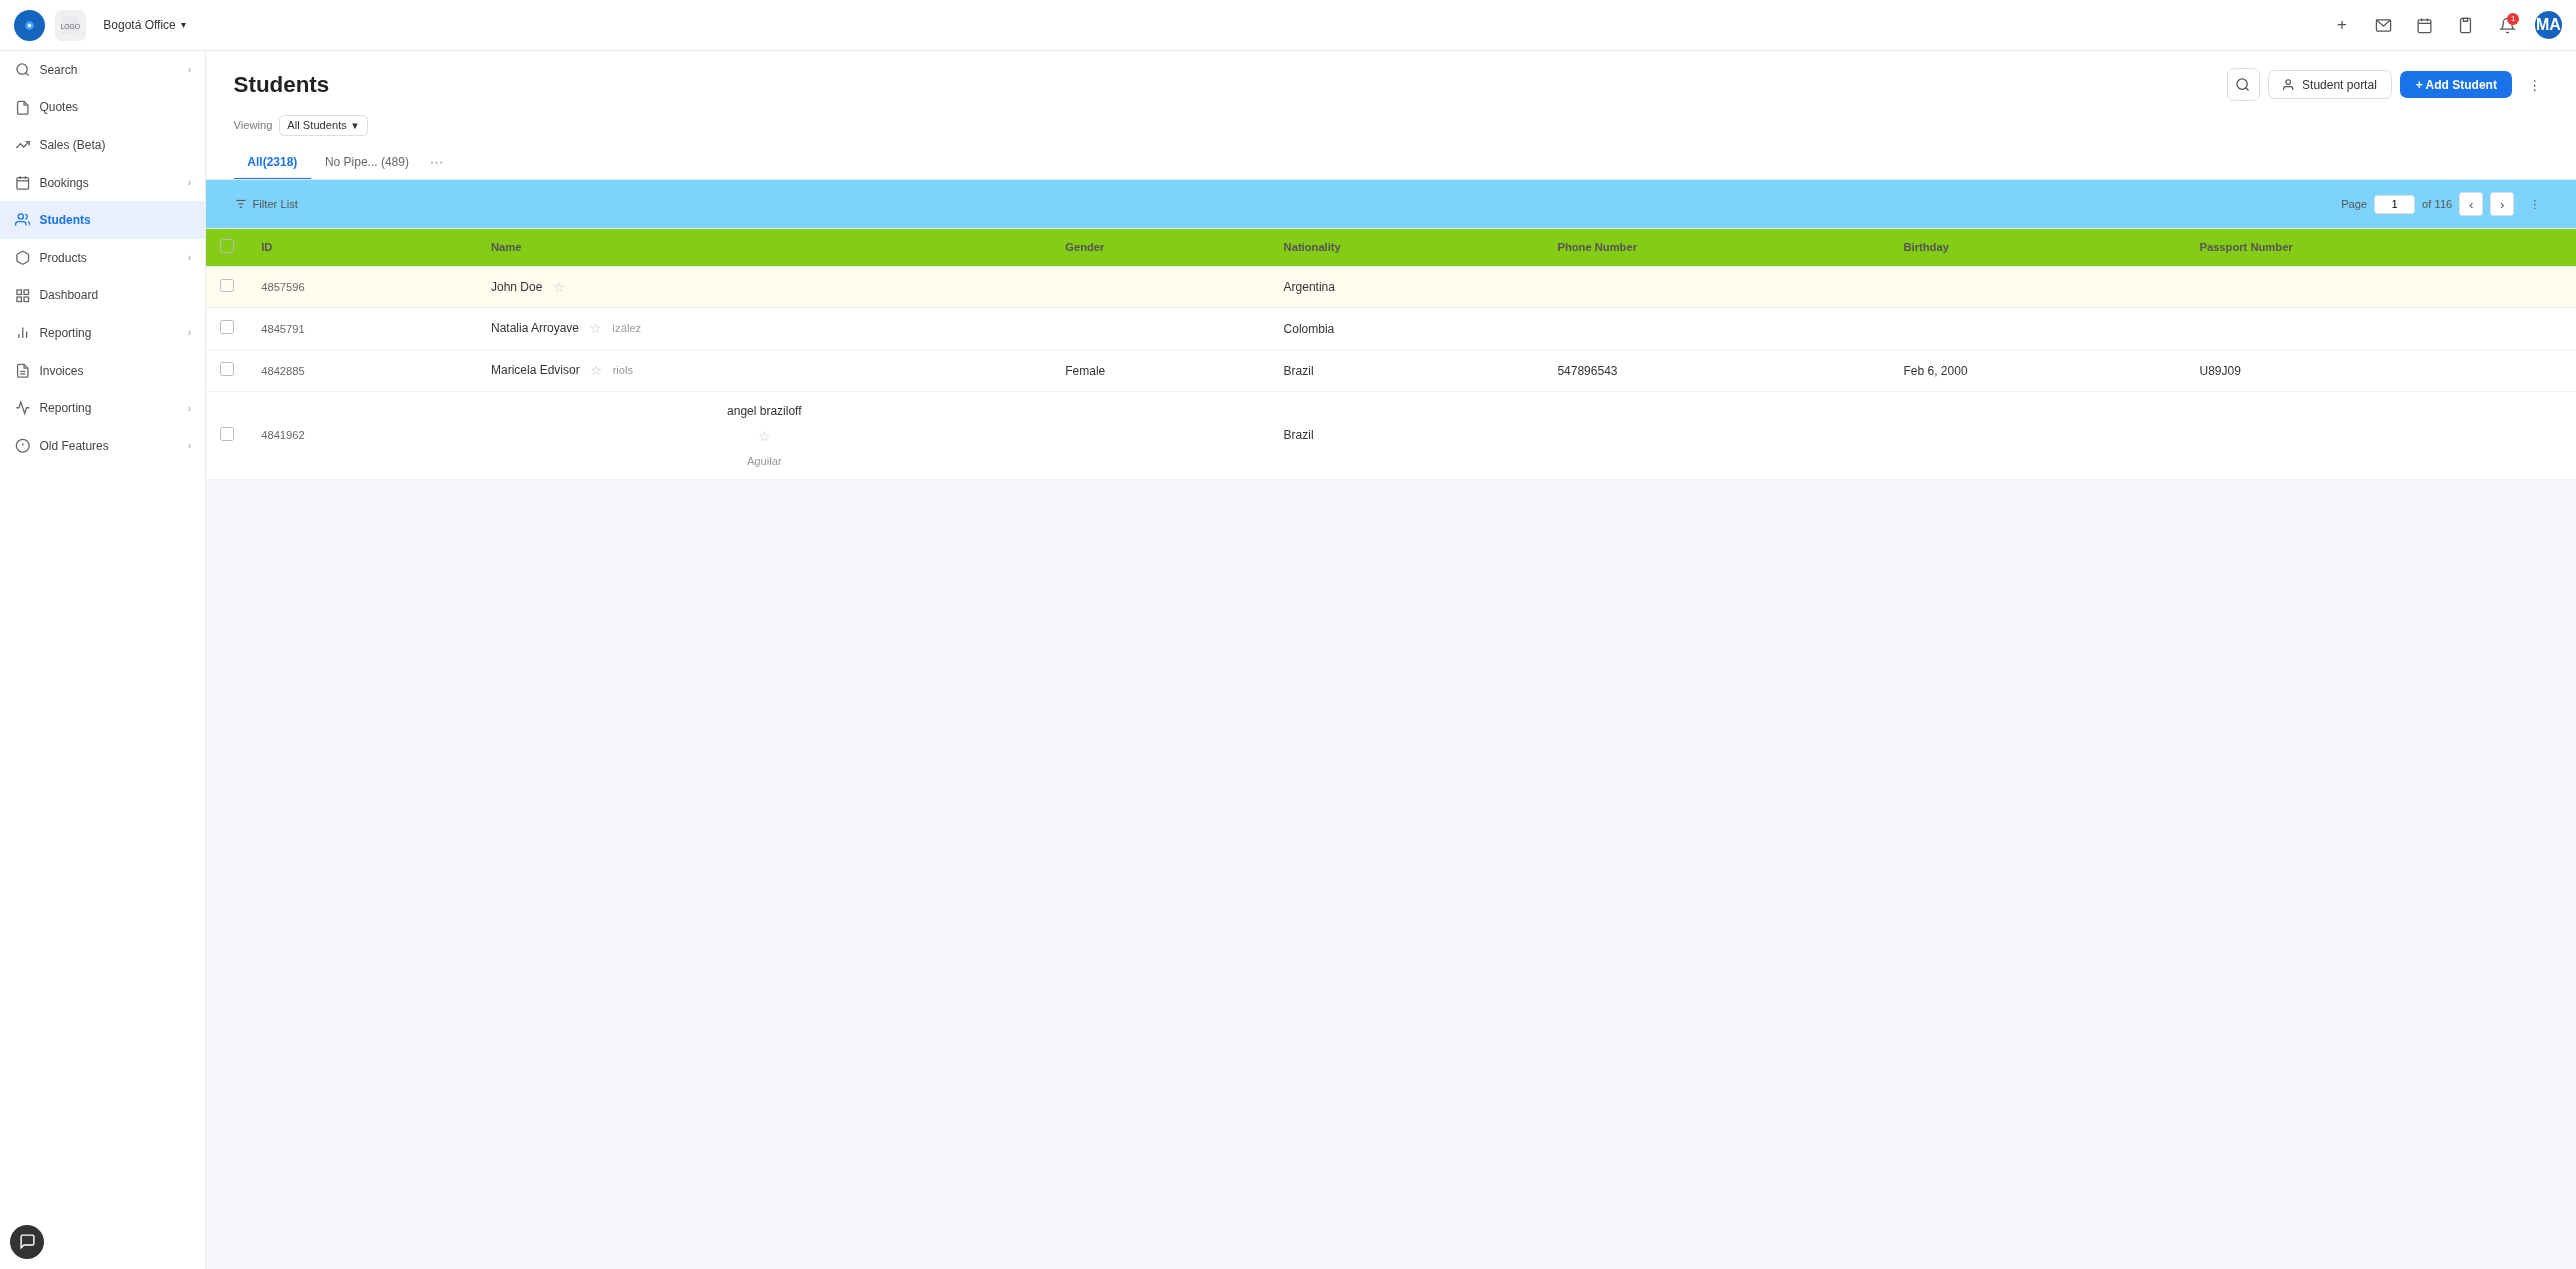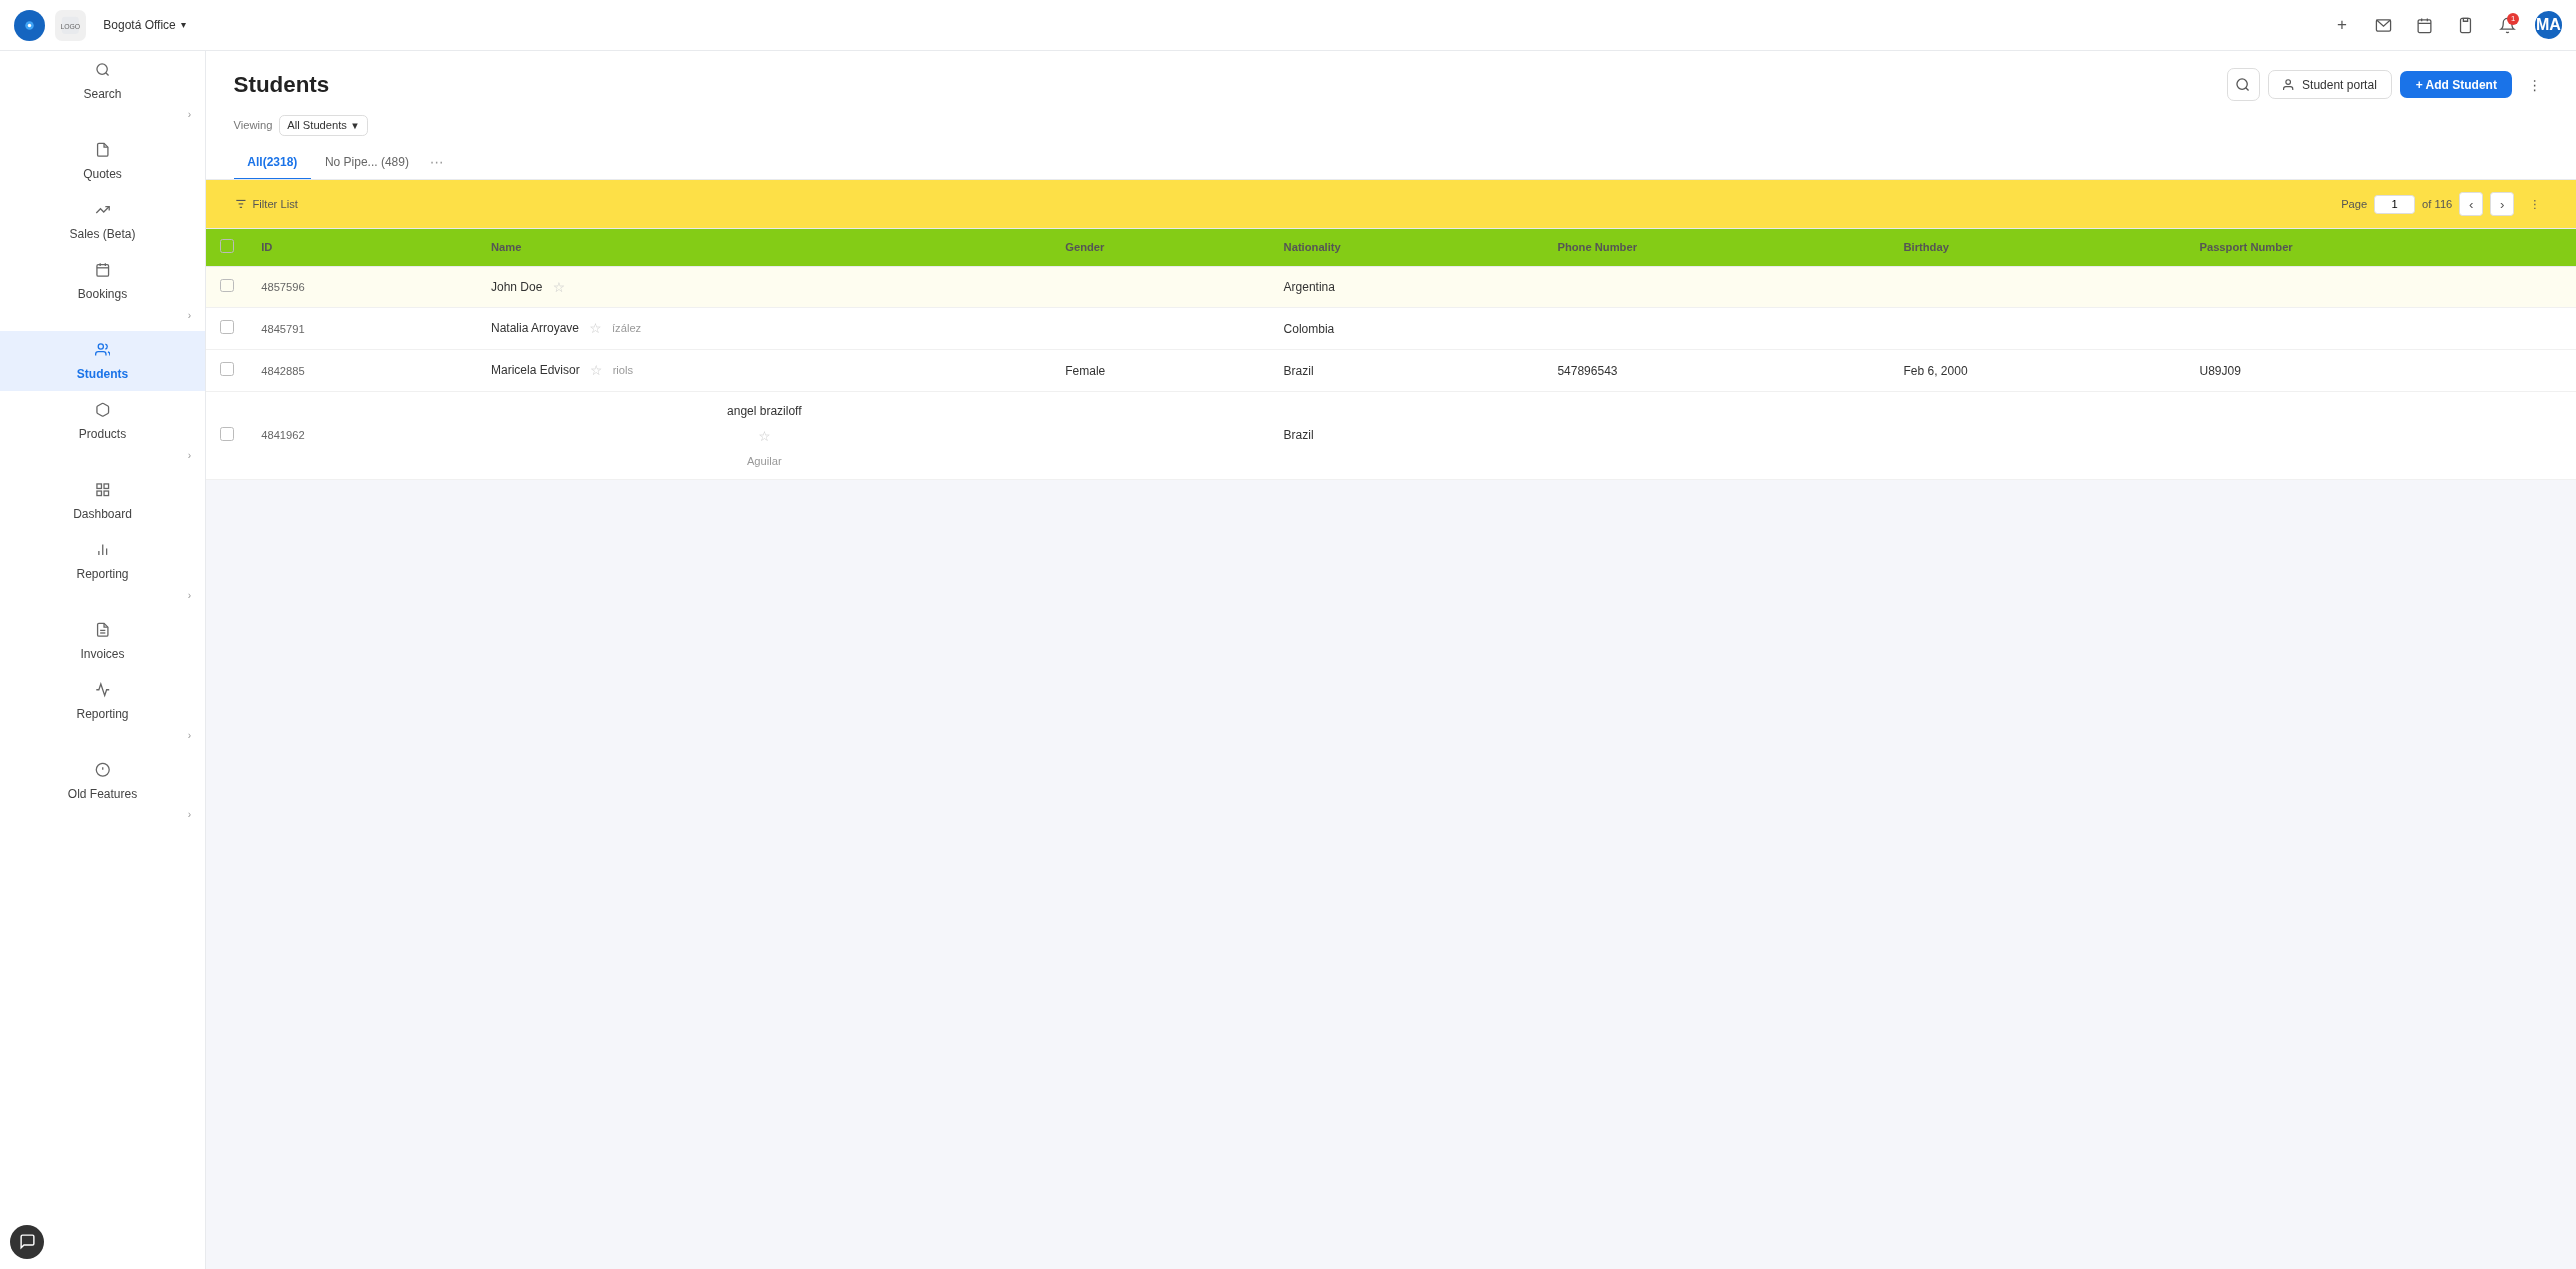--- a/index.html
+++ b/index.html
@@ -14,21 +14,21 @@
     .topbar-actions { display: flex; align-items: center; gap: 13.8px; }
     .topbar-icon-btn { width: 27.5px; height: 27.5px; display: flex; align-items: center; justify-content: center; cursor: pointer; color: #555; border-radius: 5.2px; position: relative; }
     .badge { position: absolute; top: 1.7px; right: 1.7px; width: 12px; height: 12px; background: #e53935; border-radius: 50%; color: white; font-size: 7.7px; display: flex; align-items: center; justify-content: center; }
     .avatar { width: 27.5px; height: 27.5px; background: #1565c0; border-radius: 50%; color: white; font-size: 16px; font-weight: 600; display: flex; align-items: center; justify-content: center; cursor: pointer; }
 
     
     .layout { display: flex; flex: 1; overflow: hidden; }
 
     
     .sidebar { width: 206px; background: #fff; border-right: 0.9px solid #e8eaed; display: flex; flex-direction: column; overflow-y: auto; flex-shrink: 0; }
-    .sidebar-item { display: flex; align-items: center; gap: 8.6px; padding: 10.3px 13.8px; cursor: pointer; color: #444; font-size: 12px; border-radius: 0; position: relative; flex-direction: column; }
+    .sidebar-item { display: flex; align-items: center; gap: 8.6px; padding: 10.3px 13.8px; cursor: pointer; color: #444; font-size: 12px; border-radius: 0; position: relative; }
     .sidebar-item.active { background: #e8f0fe; color: #1a73e8; font-weight: 600; }
     .sidebar-item .chevron { margin-left: auto; color: #999; font-size: 10.3px; }
     .sidebar-icon { width: 17px; height: 17px; display: flex; align-items: center; justify-content: center; flex-shrink: 0; }
     .sidebar-bottom { margin-top: auto; padding: 10.3px; }
     .chat-btn { width: 34px; height: 34px; background: #333; border-radius: 50%; display: flex; align-items: center; justify-content: center; cursor: pointer; color: white; font-size: 15.5px; }
 
     
     .main { flex: 1; display: flex; flex-direction: column; overflow: hidden; background: #f5f6fa; }
     .main-header { background: #fff; padding: 17px 27.5px 0; border-bottom: 0.9px solid #e8eaed; }
     .main-title-row { display: flex; align-items: center; margin-bottom: 13.8px; }
@@ -45,21 +45,21 @@
     .viewing-select { display: flex; align-items: center; gap: 3.4px; font-size: 11.2px; color: #333; cursor: pointer; padding: 3.4px 6.9px; border: 0.9px solid #ddd; border-radius: 5.2px; background: #fff; }
 
     
     .tabs-row { display: flex; align-items: center; gap: 0; }
     .tab { padding: 8.6px 13.8px; font-size: 12px; color: #666; cursor: pointer; border-bottom: 1.7px solid transparent; white-space: nowrap; }
     .tab.active { color: #1a73e8; border-bottom: 1.7px solid #1a73e8; font-weight: 600; }
     .tab-more { padding: 8.6px 6.9px; color: #999; cursor: pointer; }
 
     
     .table-area { flex: 1; overflow: auto; padding: 0; }
-    .toolbar-row { display: flex; align-items: center; padding: 10.3px 27.5px; background: #fde047; border-bottom: 0.9px solid #e8eaed; gap: 10.3px; }
+    .toolbar-row { display: flex; align-items: center; padding: 10.3px 27.5px; background: #7dd3fc; border-bottom: 0.9px solid #e8eaed; gap: 10.3px; }
     .filter-btn { display: flex; align-items: center; gap: 5.2px; font-size: 11.2px; color: #555; cursor: pointer; }
     .page-nav { margin-left: auto; display: flex; align-items: center; gap: 6.9px; font-size: 11.2px; color: #555; }
     .page-input { width: 41px; text-align: center; border: 0.9px solid #ddd; border-radius: 3.4px; padding: 2.6px 5.2px; font-size: 11.2px; }
     .page-nav-btn { width: 24px; height: 24px; border: 0.9px solid #ddd; background: #fff; border-radius: 3.4px; display: flex; align-items: center; justify-content: center; cursor: pointer; color: #555; }
 
     
     table { width: 100%; border-collapse: collapse; background: #fff; }
     thead th { padding: 10.3px 13.8px; text-align: left; font-size: 11.2px; font-weight: 600; color: #555; border-bottom: 0.9px solid #e8eaed; background: #84cc16; white-space: nowrap; }
     thead th:first-child { width: 34px; }
     tbody tr { border-bottom: 0.9px solid #f0f0f0; }

